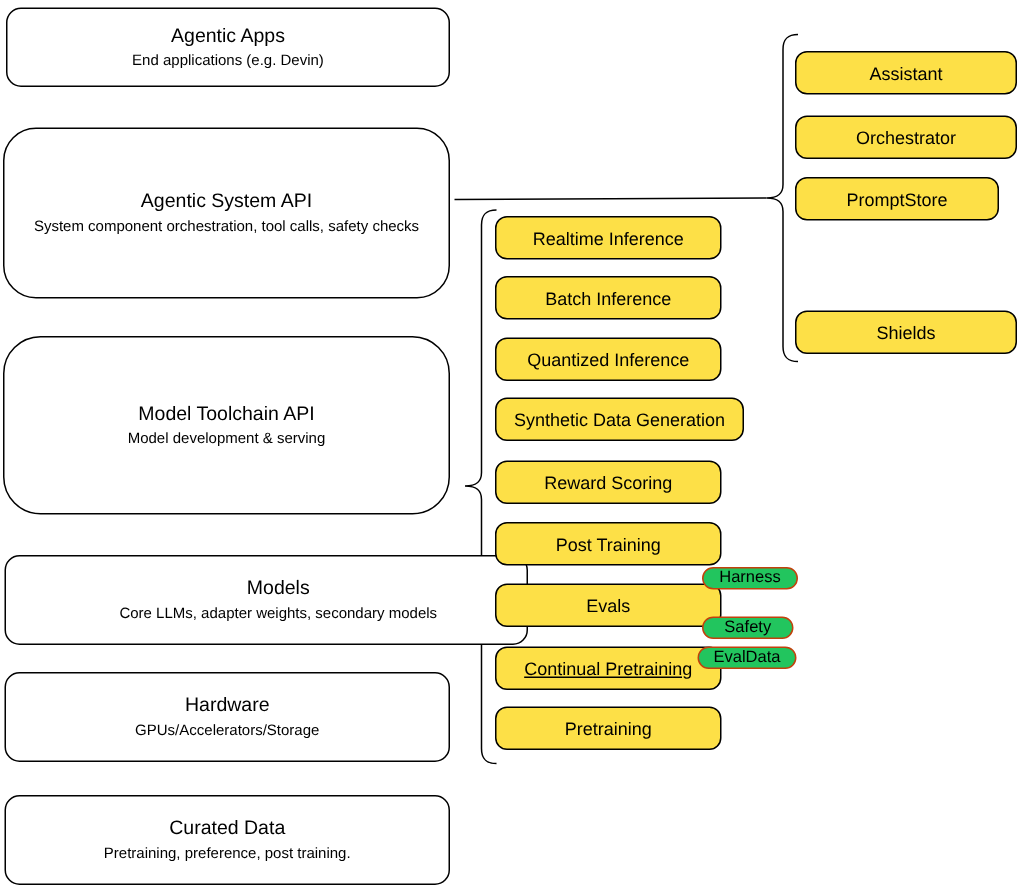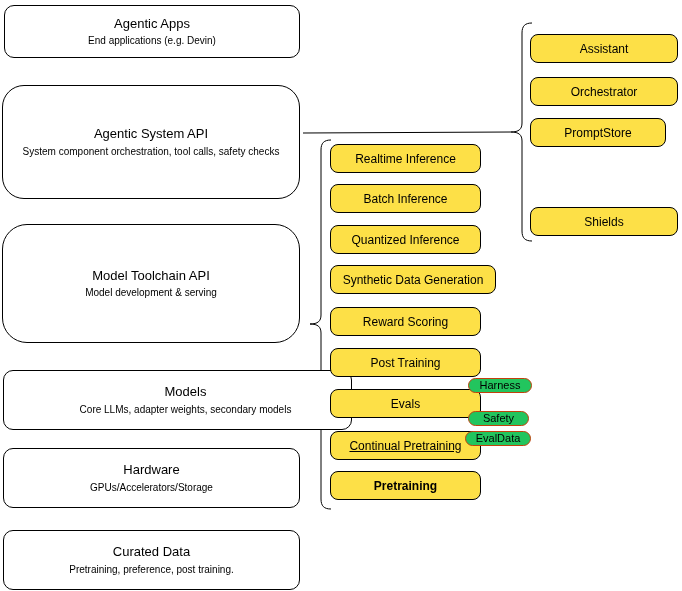--- a/index.html
+++ b/index.html
@@ -121,21 +121,21 @@
   </div>
 
   <div class="node" style="left:330px; top:144px; width:151px;">Realtime Inference</div>
   <div class="node" style="left:330px; top:184px; width:151px;">Batch Inference</div>
   <div class="node" style="left:330px; top:225px; width:151px;">Quantized Inference</div>
   <div class="node" style="left:330px; top:265px; width:166px;">Synthetic Data Generation</div>
   <div class="node" style="left:330px; top:307px; width:151px;">Reward Scoring</div>
   <div class="node" style="left:330px; top:348px; width:151px;">Post Training</div>
   <div class="node" style="left:330px; top:389px; width:151px;">Evals</div>
   <div class="node" style="left:330px; top:431px; width:151px;text-decoration:underline;">Continual Pretraining</div>
-  <div class="node" style="left:330px; top:471px; width:151px;font-weight:bold;">Pretraining</div>
+  <div class="node" style="left:330px; top:471px; width:151px;">Pretraining</div>
 
   <div class="pill" style="left:468px; top:378px; width:64px;">Harness</div>
   <div class="pill" style="left:465px; top:395px; width:66px;margin-top:36px;">EvalData</div>
   <div class="pill" style="left:468px; top:411px; width:61px;">Safety</div>
 
   <div class="node" style="left:530px; top:34px; width:148px;">Assistant</div>
   <div class="node" style="left:530px; top:77px; width:148px;">Orchestrator</div>
   <div class="node" style="left:530px; top:118px; width:136px;">PromptStore</div>
   <div class="node" style="left:530px; top:207px; width:148px;">Shields</div>
 

